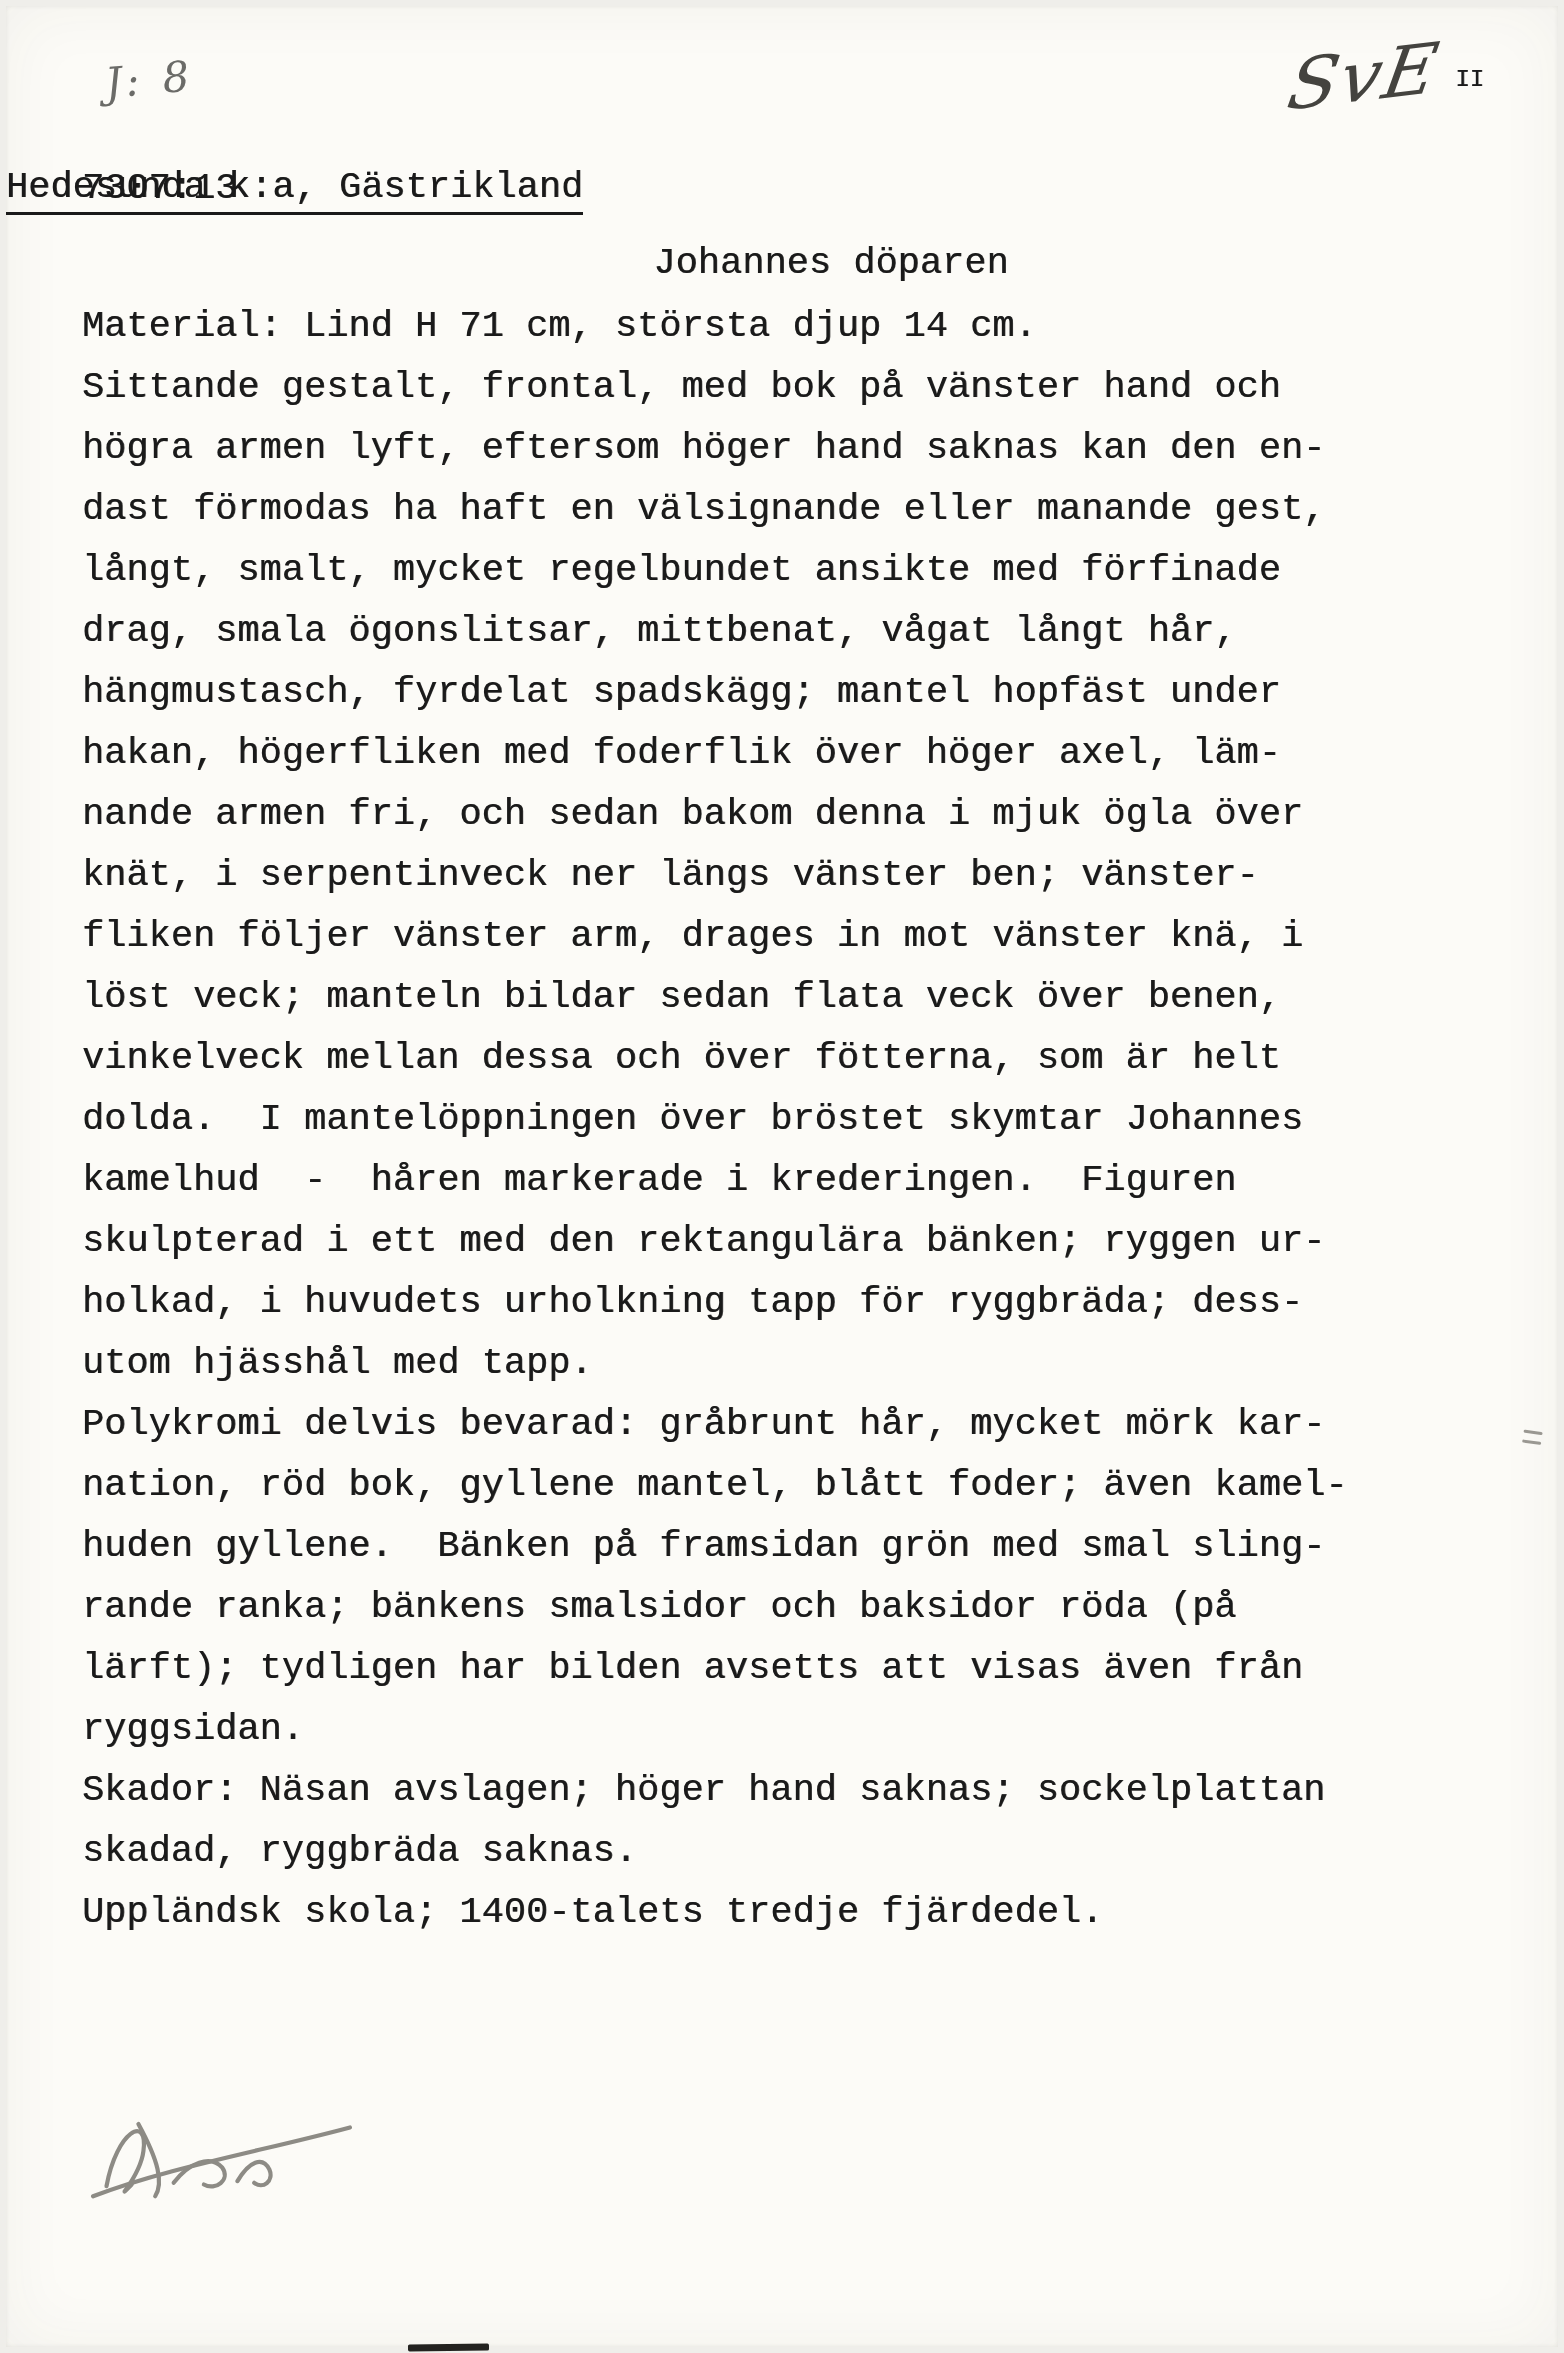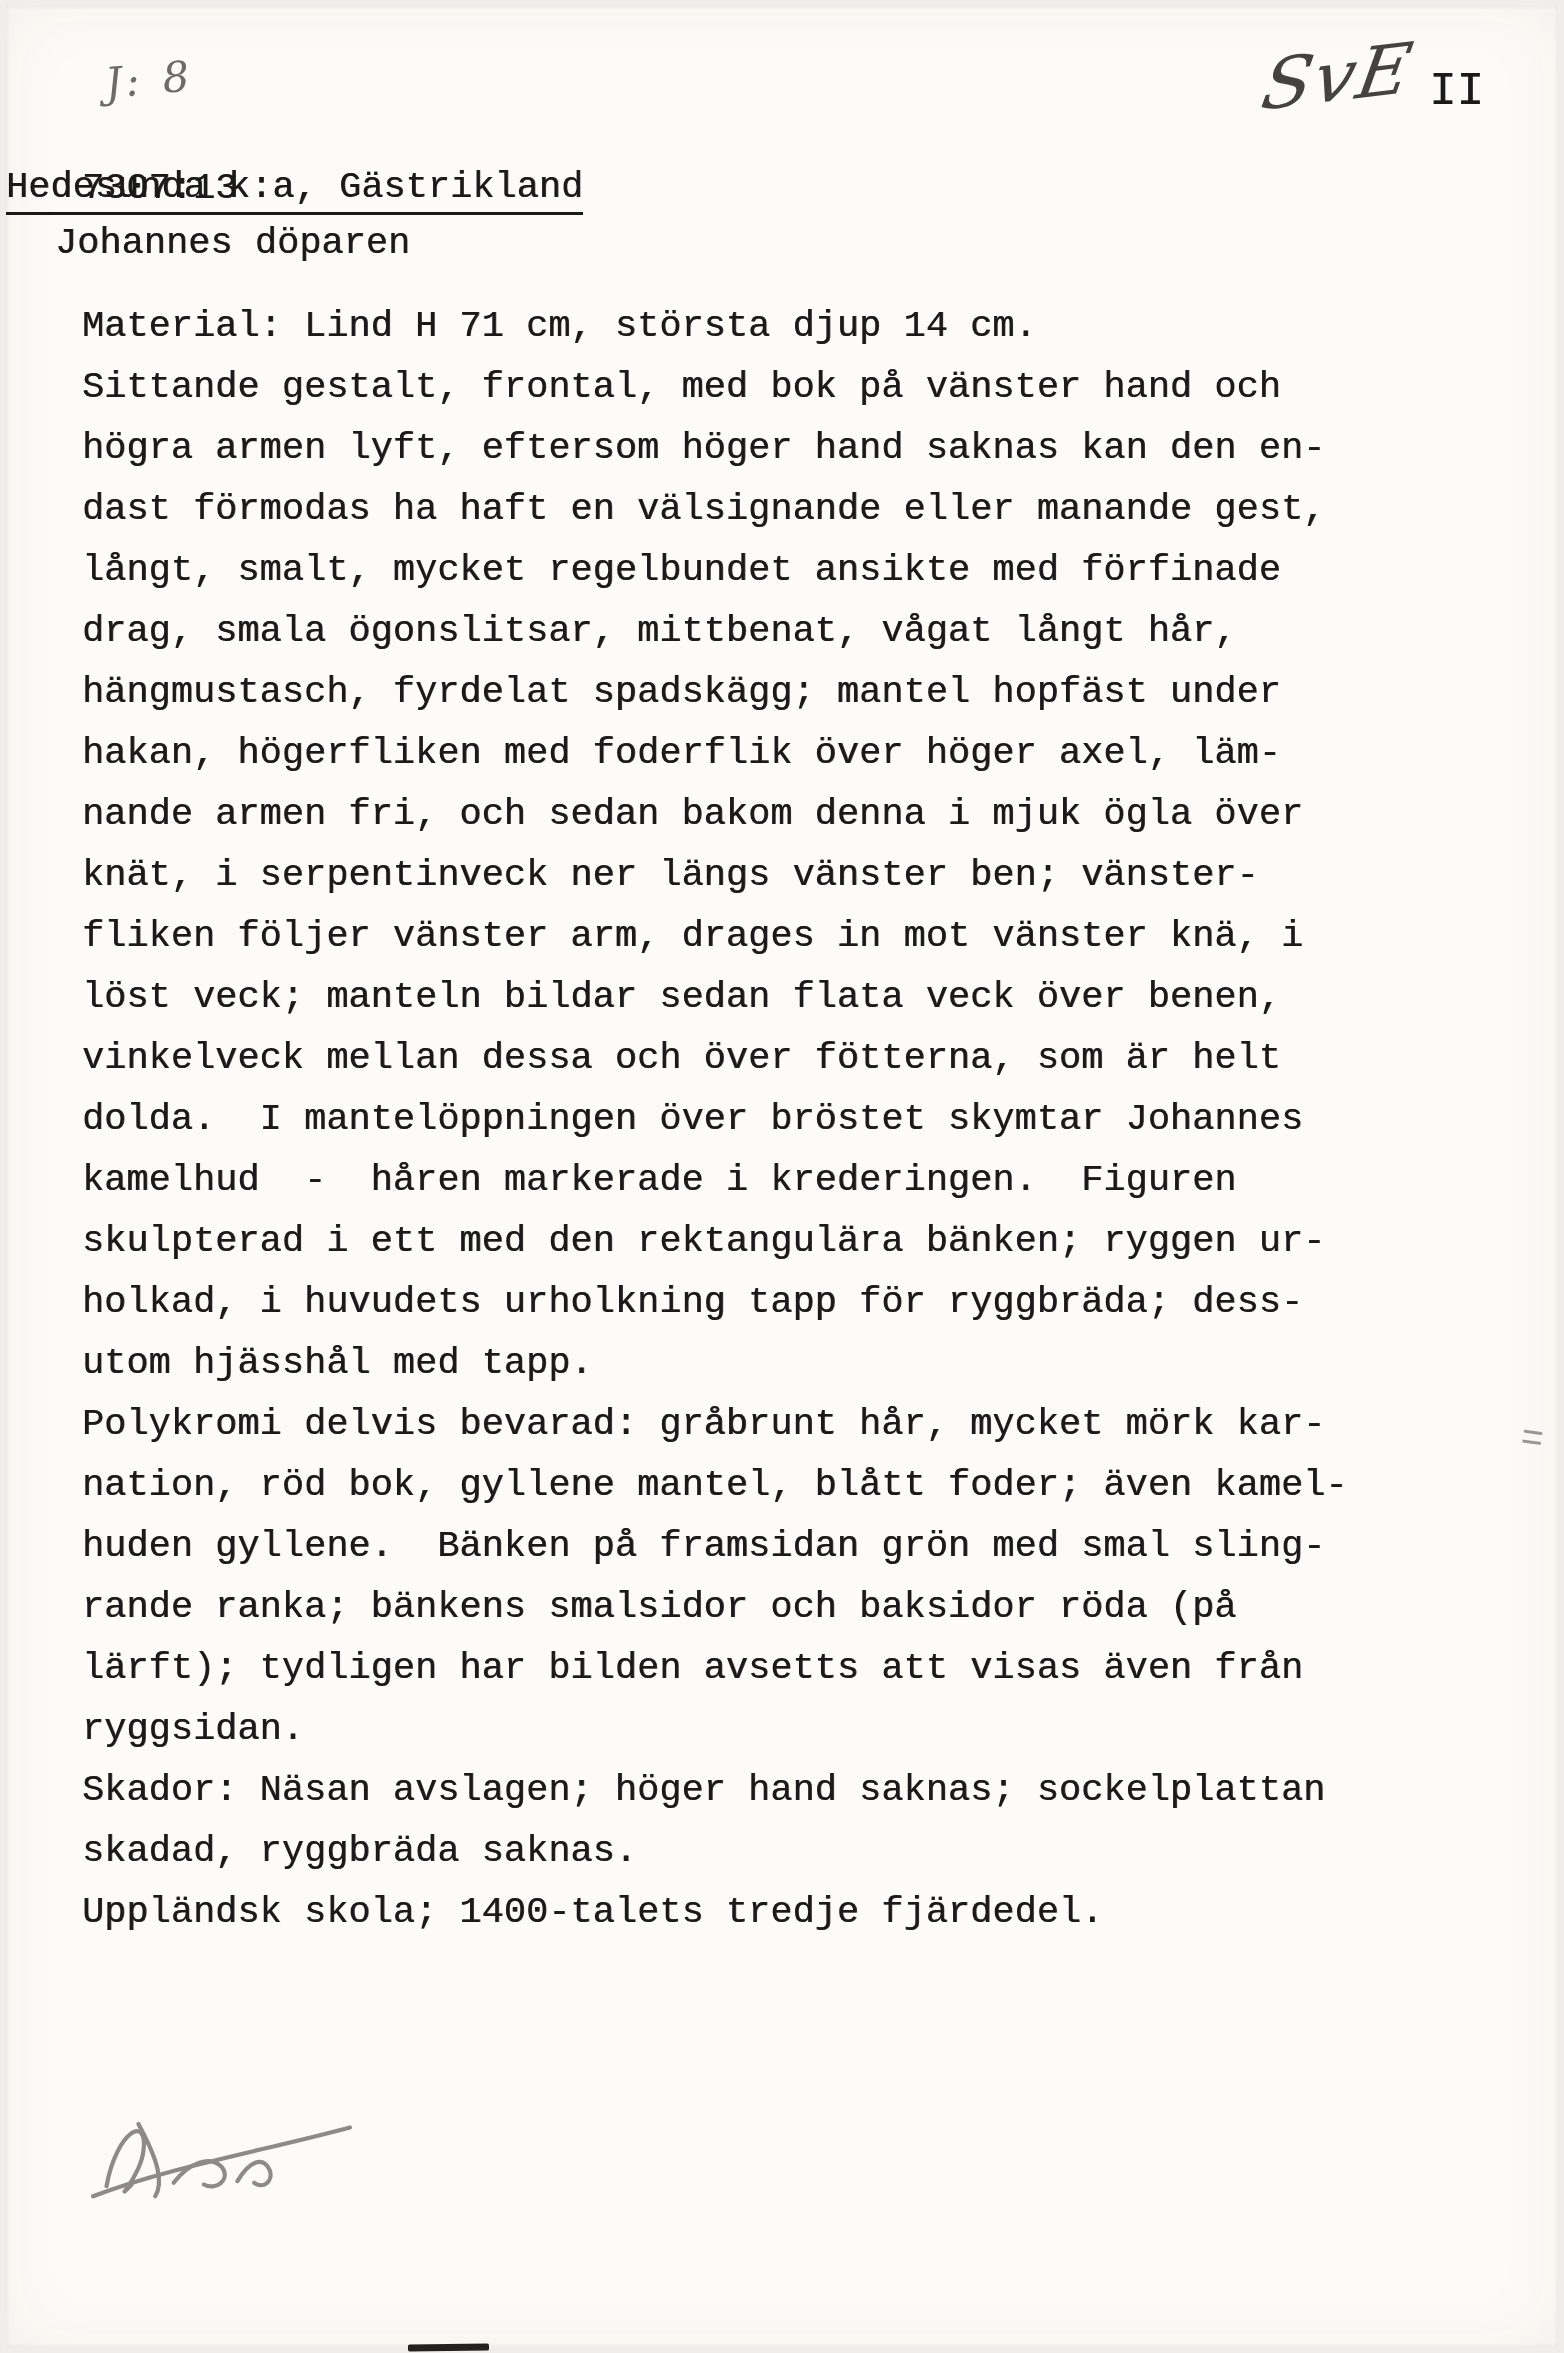--- a/index.html
+++ b/index.html
@@ -32,22 +32,22 @@
   .title-row {
     position:absolute; left:0; right:0; top:160px;
     text-align:left;
   }
   .title-row .title {
     display:inline-block;
     border-bottom:3.4px solid #1a1a1a;
     padding-bottom:4.2px;
   }
   .subtitle-row {
-    position:absolute; left:0; right:0; top:216px;
-    text-align:left;
+    position:absolute; left:0; right:0; top:236px;
+    text-align:center;
   }
   .subtitle-row .subtitle {
     display:inline-block;
     transform:translateX(49px);
   }
   .body-text {
     position:absolute; left:76px; top:290px; right:25px;
   }
   .body-text .line {
     height:61px;
@@ -75,21 +75,21 @@
     font-family:"DejaVu Serif", serif;
     font-style:italic;
     font-size:71px;
     line-height:1;
     color:#44433f;
     transform:skewX(-16deg) rotate(-7deg);
     letter-spacing:1.7px;
   }
   .typed-ii {
     margin-top:25px;
-    font-size:46px;
+    font-size:24px;
   }
   
   .scribble {
     position:absolute; left:77px; top:2096px;
   }
   
   .margin-mark {
     position:absolute; left:1517px; top:1418px;
     width:22px; height:25px;
     transform:rotate(8deg);

